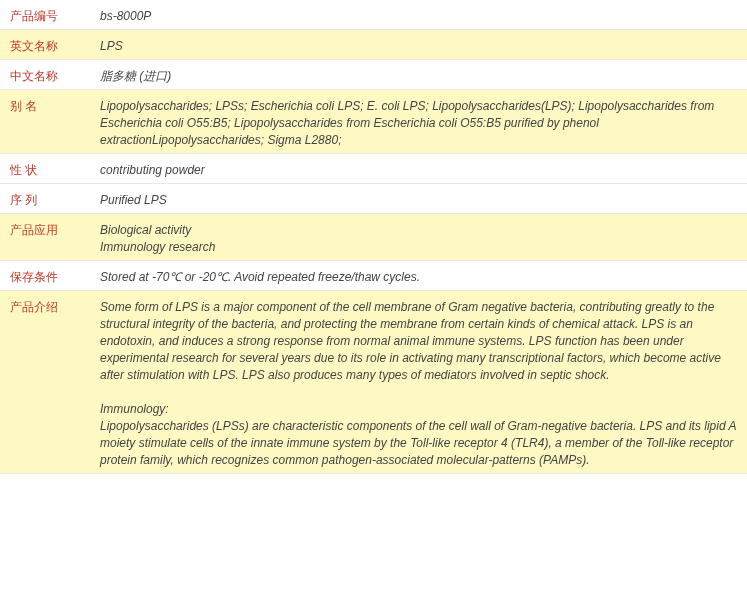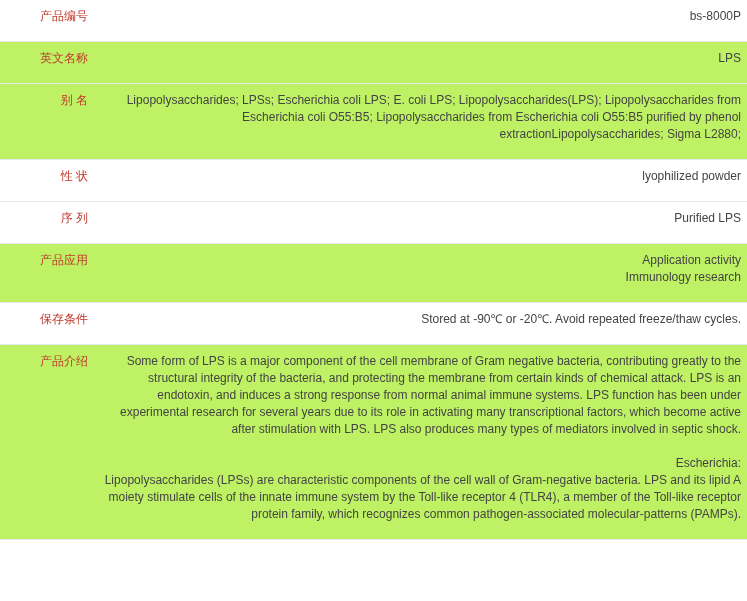--- a/index.html
+++ b/index.html
@@ -18,40 +18,40 @@
   .spec-table {
     width: 747px;
     border-collapse: collapse;
     table-layout: fixed;
   }
   .spec-table tr {
     border-bottom: 1px solid #e8e8e8;
   }
   .spec-table td {
     vertical-align: top;
-    padding: 8px 6px 16px 8px;
+    padding: 8px 6px 4px 8px;
     line-height: 17px;
-    text-align: right;
   }
   td.label {
     width: 78px;
     color: #c0392b;
     font-size: 12px;
     white-space: nowrap;
     padding-left: 10px;
     padding-right: 2px;
   }
   td.value {
     color: #444444;
     font-size: 12px;
     padding-left: 10px;
     word-wrap: break-word;
+    font-style: italic;
   }
   .row-alt {
-    background: #bef264;
+    background: #fef9c3;
     margin-left: 33px;
   }
   .val-line {
     display: block;
   }
   .para {
     display: block;
     margin: 0;
   }
   .para-gap {
@@ -68,47 +68,51 @@
 <table class="spec-table">
   <tbody>
     <tr>
       <td class="label">产品编号</td>
       <td class="value">bs-8000P</td>
     </tr>
     <tr class="row-alt">
       <td class="label">英文名称</td>
       <td class="value">LPS</td>
     </tr>
+    <tr>
+      <td class="label">中文名称</td>
+      <td class="value">脂多糖 (进口)</td>
+    </tr>
     <tr class="row-alt">
       <td class="label">别  名</td>
       <td class="value">Lipopolysaccharides; LPSs; Escherichia coli LPS; E. coli LPS; Lipopolysaccharides(LPS); Lipopolysaccharides from Escherichia coli O55:B5; Lipopolysaccharides from Escherichia coli O55:B5 purified by phenol extractionLipopolysaccharides; Sigma L2880;</td>
     </tr>
     <tr>
       <td class="label">性  状</td>
-      <td class="value">lyophilized powder</td>
+      <td class="value">contributing powder</td>
     </tr>
     <tr>
       <td class="label">序  列</td>
       <td class="value">Purified LPS</td>
     </tr>
     <tr class="row-alt">
       <td class="label">产品应用</td>
       <td class="value">
-        <span class="val-line">Application activity</span>
+        <span class="val-line">Biological activity</span>
         <span class="val-line">Immunology research</span>
       </td>
     </tr>
     <tr>
       <td class="label">保存条件</td>
-      <td class="value">Stored at -90℃ or -20℃. Avoid repeated freeze/thaw cycles.</td>
+      <td class="value">Stored at -70℃ or -20℃. Avoid repeated freeze/thaw cycles.</td>
     </tr>
     <tr class="row-alt">
       <td class="label">产品介绍</td>
       <td class="value intro-cell">
         <span class="para">Some form of LPS is a major component of the cell membrane of Gram negative bacteria, contributing greatly to the structural integrity of the bacteria, and protecting the membrane from certain kinds of chemical attack. LPS is an endotoxin, and induces a strong response from normal animal immune systems. LPS function has been under experimental research for several years due to its role in activating many transcriptional factors, which become active after stimulation with LPS. LPS also produces many types of mediators involved in septic shock.</span>
         <span class="para-gap"></span>
-        <span class="para">Escherichia:</span>
+        <span class="para">Immunology:</span>
         <span class="para">Lipopolysaccharides (LPSs) are characteristic components of the cell wall of Gram-negative bacteria. LPS and its lipid A moiety stimulate cells of the innate immune system by the Toll-like receptor 4 (TLR4), a member of the Toll-like receptor protein family, which recognizes common pathogen-associated molecular-patterns (PAMPs).</span>
 
       </td>
     </tr>
   </tbody>
 </table>
 
 </body></html>

